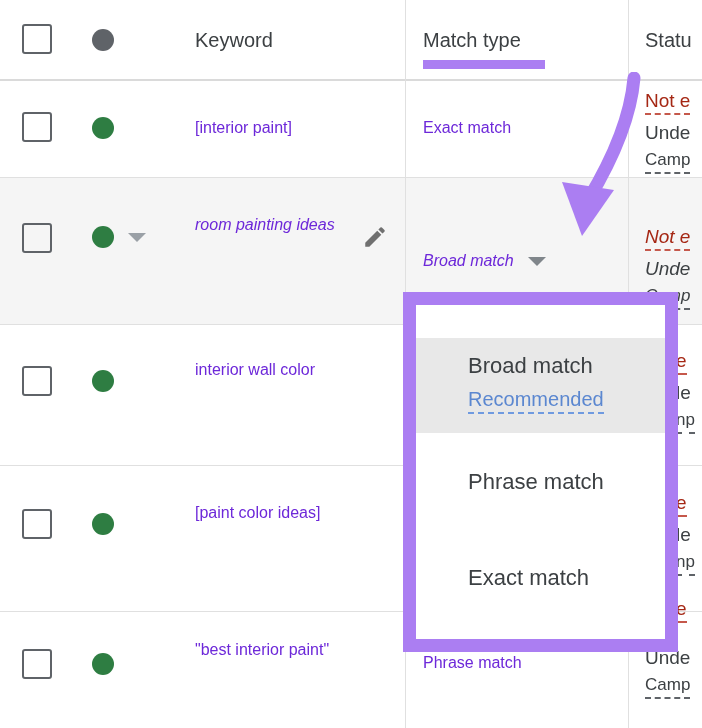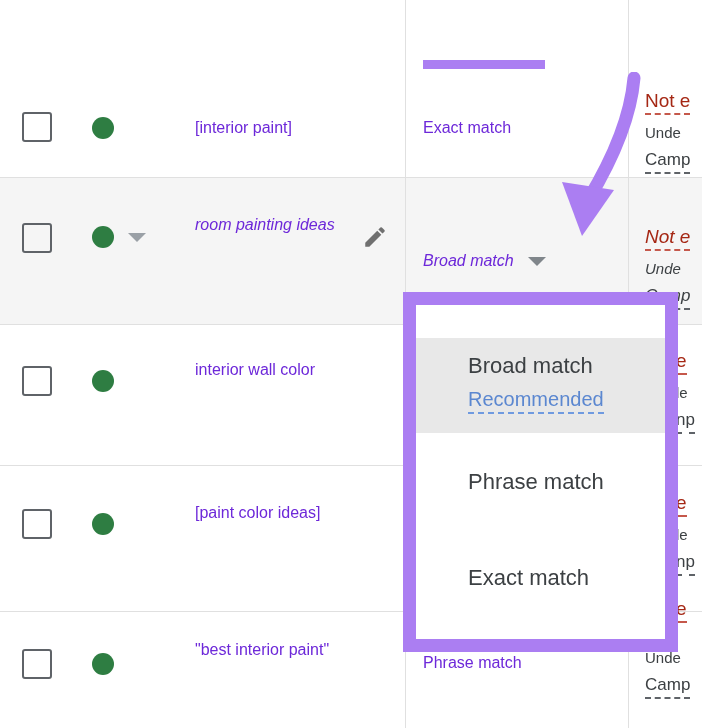--- a/index.html
+++ b/index.html
@@ -131,21 +131,21 @@
   }
   .st-red {
     color: #a52714;
     font-size: 19px;
     line-height: 25px;
     border-bottom: 2px dashed #c5584b;
     display: inline-block;
   }
   .st-dark {
     color: #3c4043;
-    font-size: 15px;
+    font-size: 19px;
     line-height: 25px;
     display: inline-block;
   }
   .st-dash {
     color: #3c4043;
     font-size: 17px;
     line-height: 25px;
     border-bottom: 2px dashed #5f6368;
     display: inline-block;
   }
@@ -205,20 +205,37 @@
     margin-top: 6px;
   }
 </style>
 </head>
 <body>
 
 <div id="screen">
 
   <div class="tbl">
 
+    <div class="row header" style="top:0px; height:81px;">
+      <div class="cell c-check" style="top:24px;">
+        <div class="checkbox"></div>
+      </div>
+      <div class="cell c-status" style="top:29px;">
+        <span class="dot grey"></span>
+      </div>
+      <div class="cell c-kw" style="top:28px;">
+        <span class="hdr-text">Keyword</span>
+      </div>
+      <div class="cell c-match" style="top:28px;">
+        <span class="hdr-text">Match type</span>
+      </div>
+      <div class="cell c-stat" style="top:28px;">
+        <span class="hdr-text">Statu</span>
+      </div>
+    </div>
 
     <div class="hdr-underline"></div>
 
     <div class="row" style="top:81px; height:97px;">
       <div class="cell c-check" style="top:31px;">
         <div class="checkbox"></div>
       </div>
       <div class="cell c-status" style="top:36px;">
         <span class="dot green"></span>
       </div>

